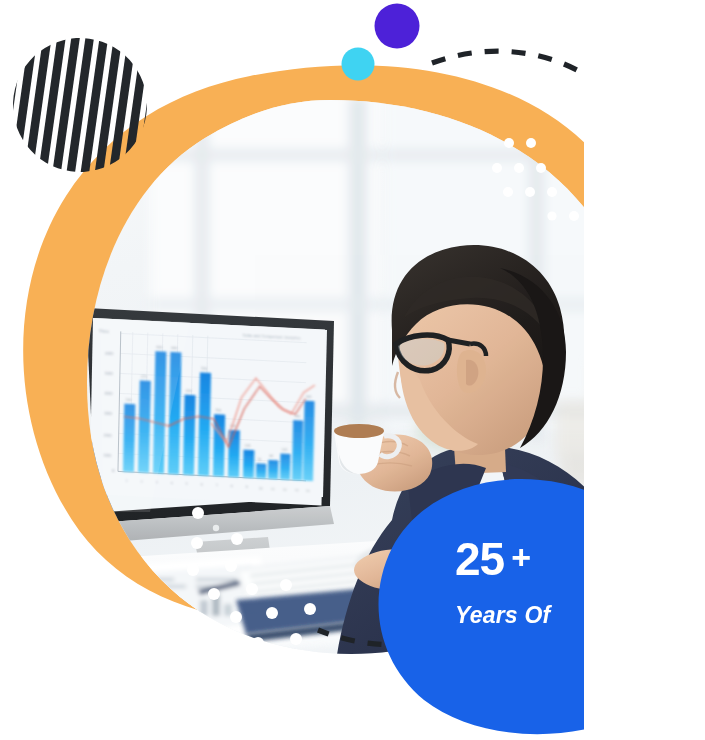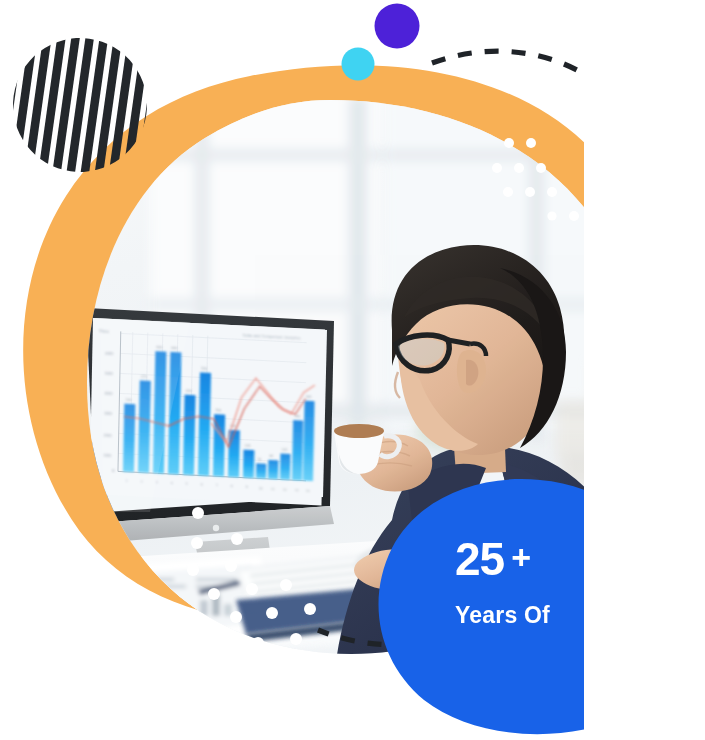--- a/index.html
+++ b/index.html
@@ -37,20 +37,21 @@
     font-weight:bold;
     vertical-align:6px;
     margin-left:7px;
   }
   .badge-line{
     font-size:23px;
     font-weight:bold;
     line-height:1.28;
     margin:0;
     letter-spacing:0.2px;
+    font-style:italic;
   }
   .badge-sub{margin-top:19px;}
 </style>
 </head>
 <body>
 
 <div id="stage">
 
   <svg class="layer" viewBox="0 0 705 740" width="705" height="740" xmlns="http://www.w3.org/2000/svg">
     <defs>

